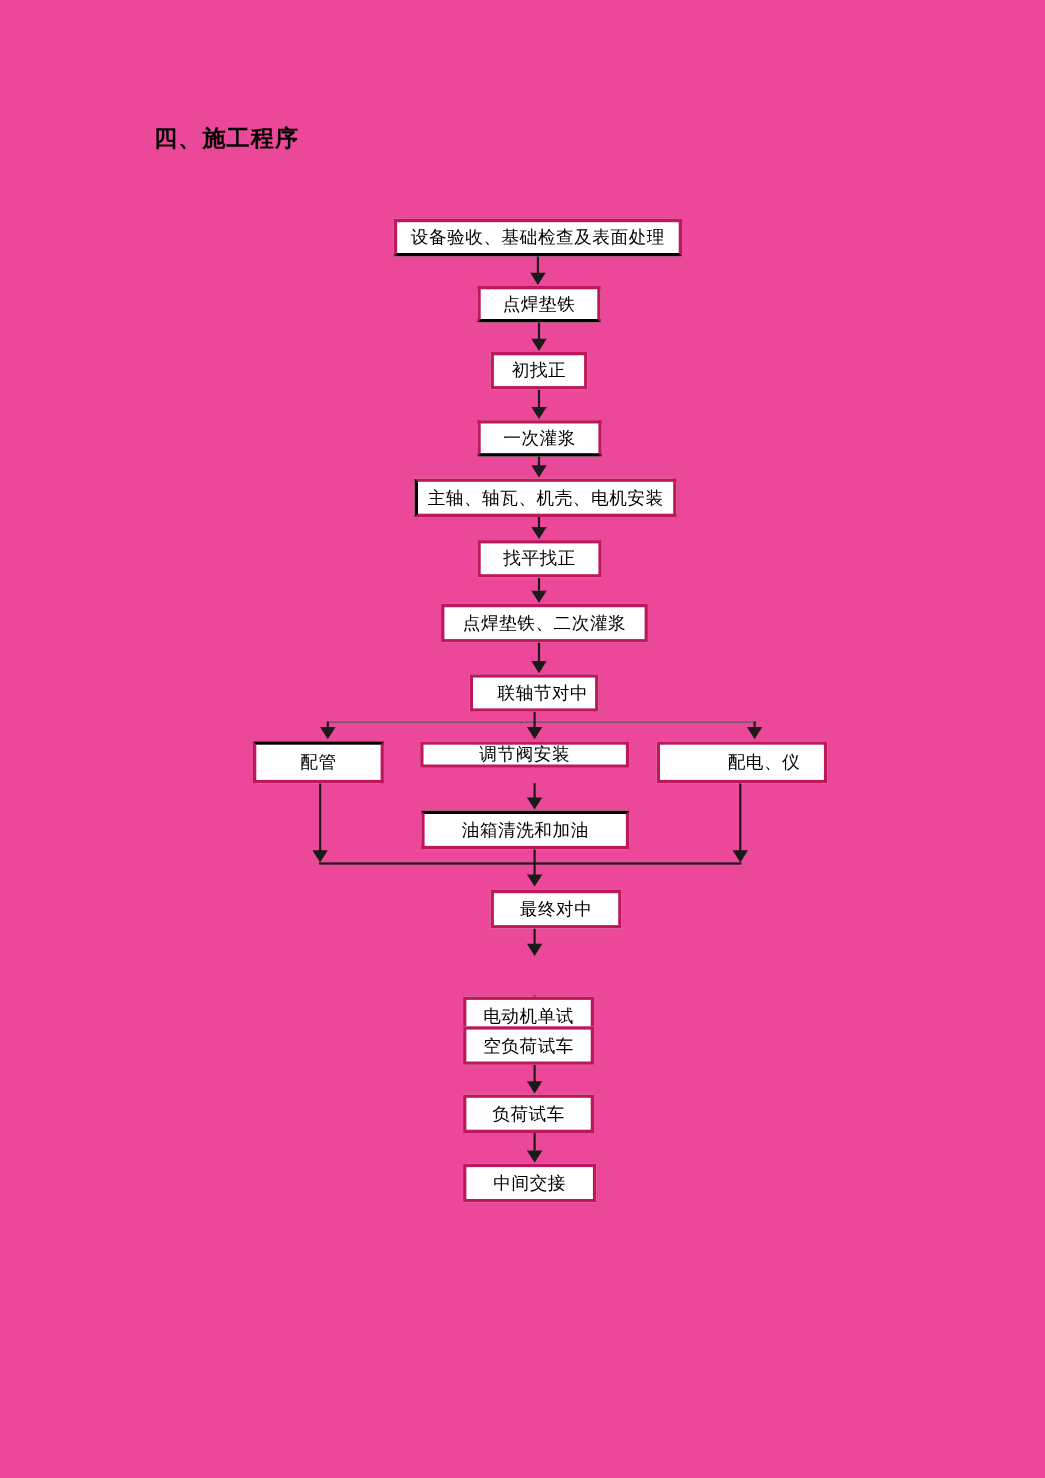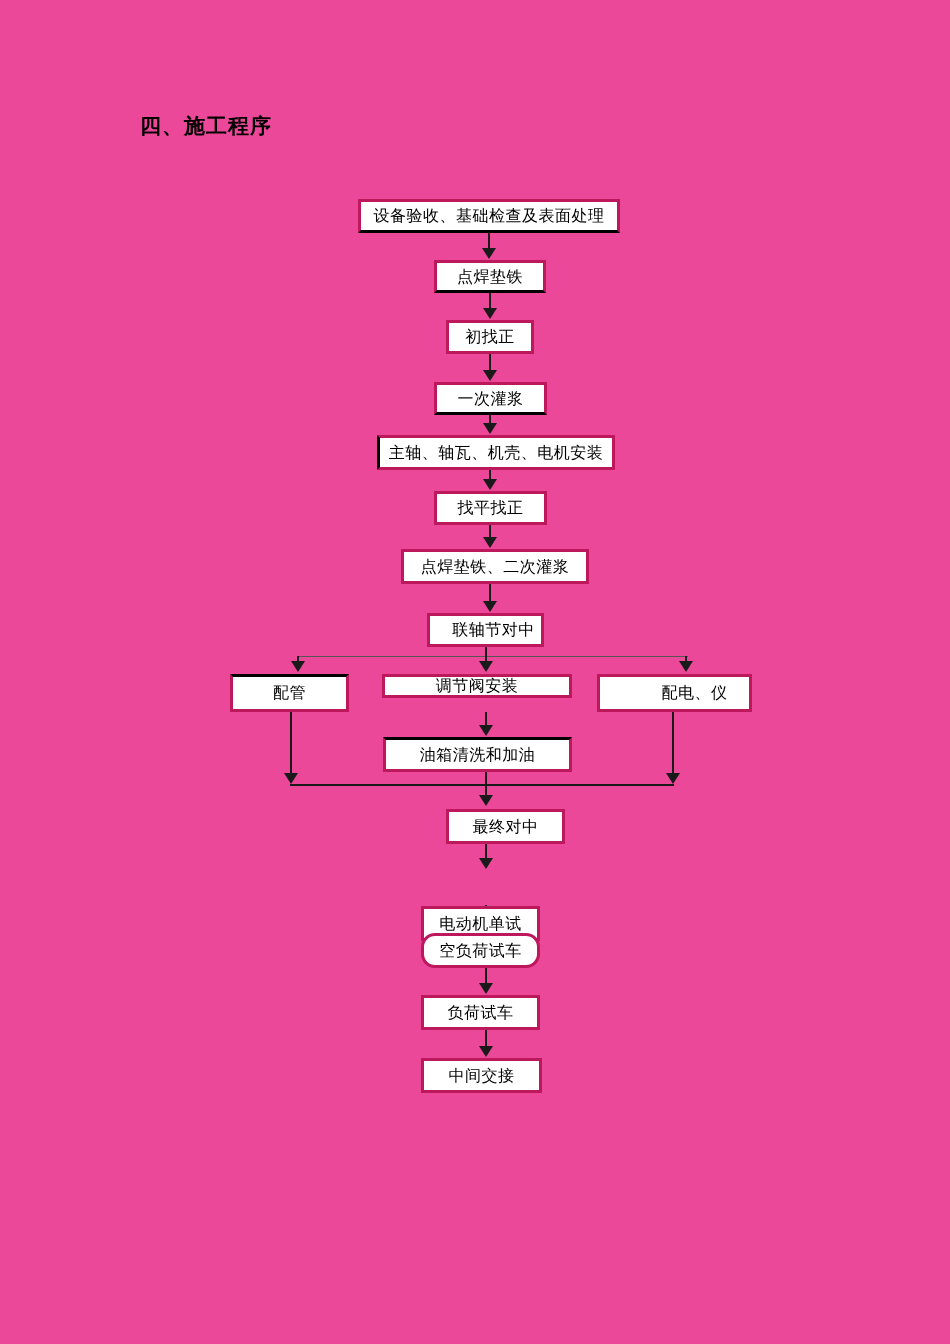--- a/index.html
+++ b/index.html
@@ -112,21 +112,21 @@
     <div class="node" style="left:382px;top:674px;width:190px;height:24px;">调节阀安装</div>
 
     <div class="node" style="left:597px;top:674px;width:155px;height:38px;padding-left:40px;">配电、仪</div>
 
     <div class="node shadow-top" style="left:383px;top:737px;width:189px;height:35px;">油箱清洗和加油</div>
 
     <div class="node" style="left:421px;top:809px;width:119px;height:35px;margin-left:25px;">最终对中</div>
 
     <div class="node" style="left:421px;top:870px;width:119px;height:35px;margin-top:36px;">电动机单试</div>
 
-    <div class="node" style="left:421px;top:933px;width:119px;height:35px;border-radius:14px;">空负荷试车</div>
+    <div class="node" style="left:421px;top:933px;width:119px;height:35px;">空负荷试车</div>
 
     <div class="node" style="left:421px;top:995px;width:119px;height:35px;">负荷试车</div>
 
     <div class="node" style="left:421px;top:1058px;width:121px;height:35px;">中间交接</div>
 
     <div class="vline" style="left:488px;top:233px;height:16px;"></div>
     <div class="arrowdown" style="left:482px;top:248px;"></div>
 
     <div class="vline" style="left:489px;top:293px;height:16px;"></div>
     <div class="arrowdown" style="left:483px;top:308px;"></div>

